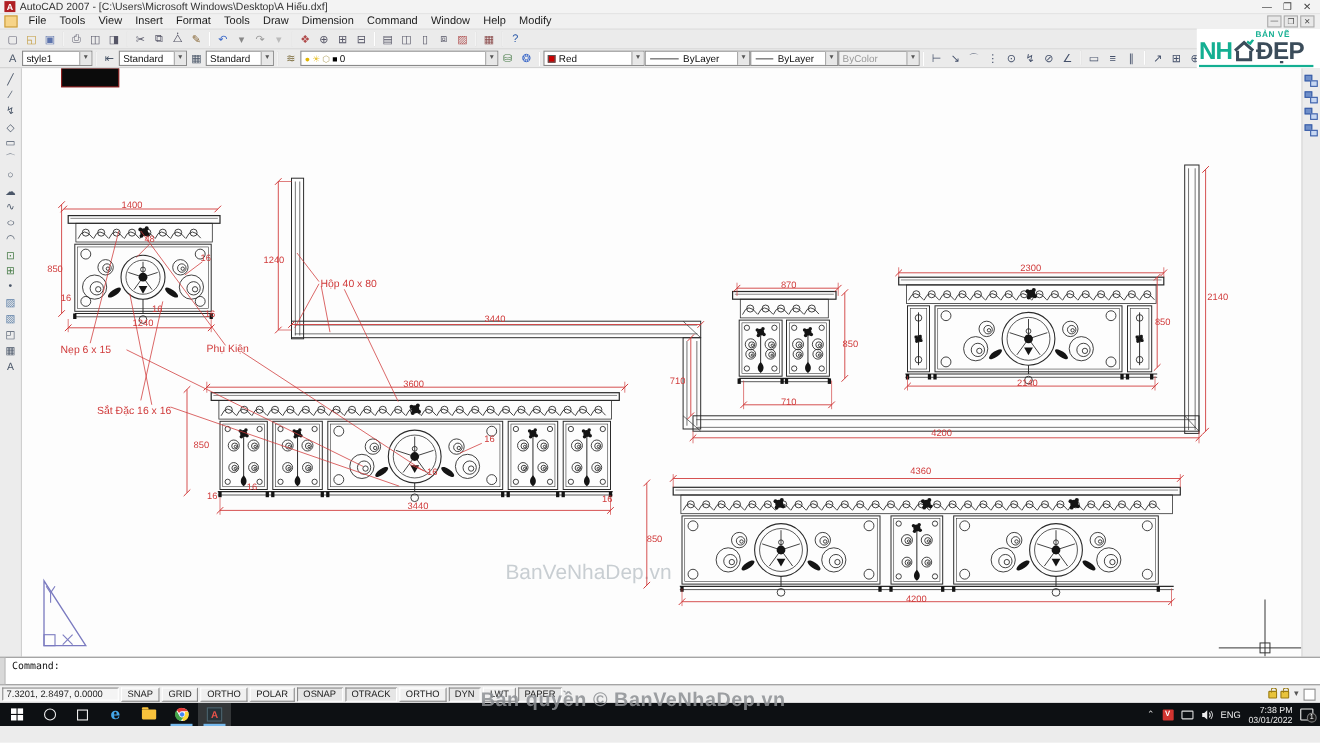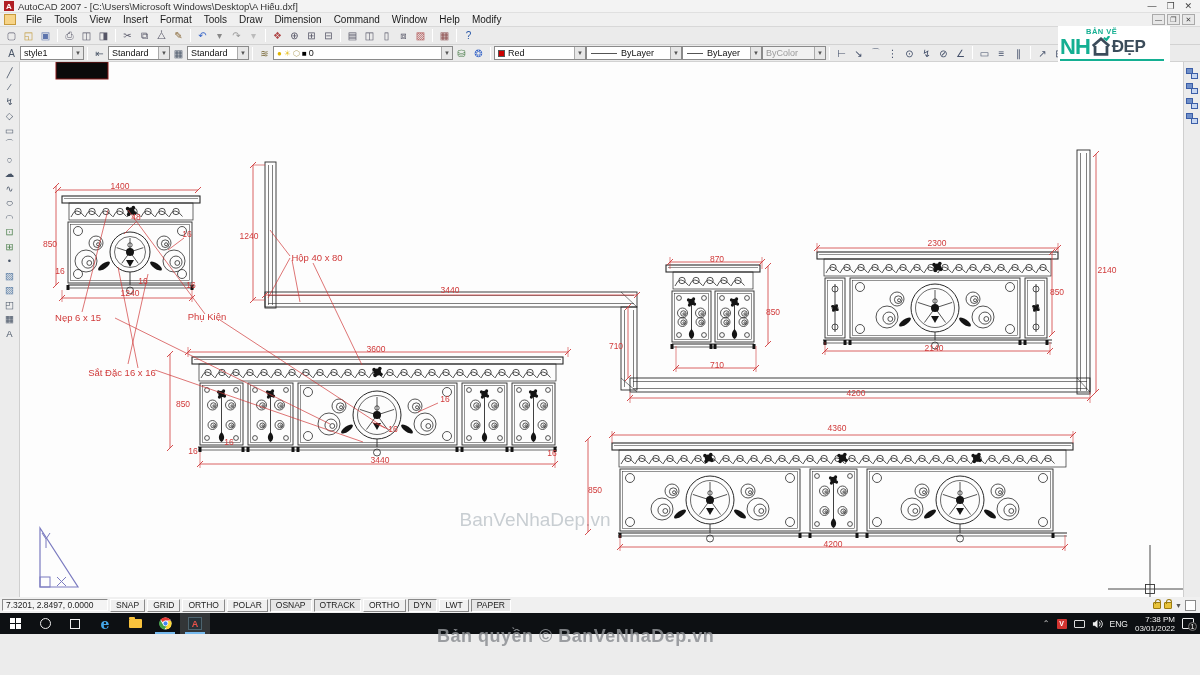--- a/index.html
+++ b/index.html
@@ -95,26 +95,26 @@
   .vbox{width:10px;height:10px;background:#d23430;color:#fff;font-size:7px;font-weight:bold;
     display:flex;align-items:center;justify-content:center;border-radius:1px;}
   .moni{width:11px;height:8px;border:1.2px solid #ddd;border-radius:1px;}
   .clock{display:flex;flex-direction:column;align-items:flex-end;line-height:9px;}
   .clock span{font-size:8px;color:#eee;}
   .notif{width:12px;height:11px;border:1.2px solid #eee;border-radius:1px;position:relative;}
   .notif .badge{position:absolute;right:-4px;bottom:-3px;width:9px;height:9px;background:#1a1a1a;border:1px solid #777;
     border-radius:50%;color:#fff;font-size:6.5px;display:flex;align-items:center;justify-content:center;}
 
   
-  #brand-logo{position:absolute;left:1058px;top:26px;width:112px;height:36px;background:#fff;z-index:40;
-    padding:1px 2px;pointer-events:none;}
+  #brand-logo{position:absolute;left:1088px;top:26px;width:112px;height:36px;background:#fff;z-index:40;
+    padding:1px 2px;pointer-events:none;text-align:center;}
   #brand-logo .l1{font-size:7.5px;font-weight:bold;color:#14af92;letter-spacing:.5px;padding-left:26px;}
   #brand-logo .l2{display:flex;align-items:center;}
   #brand-logo .nh{font-size:22px;font-weight:700;color:#14af92;line-height:20px;letter-spacing:-1px;}
-  #brand-logo .dep{font-size:17px;font-weight:800;color:#3b4c5a;line-height:20px;letter-spacing:-.5px;}
+  #brand-logo .dep{font-size:22px;font-weight:800;color:#3b4c5a;line-height:20px;letter-spacing:-.5px;}
   #brand-logo .bar{height:2px;background:#14af92;width:104px;margin-top:1px;}
 
   #activate{position:absolute;left:946px;top:591px;z-index:60;color:#a6abb1;pointer-events:none;}
   #activate .a1{font-size:12.5px;}
   #activate .a2{font-size:9.5px;color:#b3b8be;}
   #copyright{position:absolute;left:437px;top:626px;z-index:60;font-size:18px;font-weight:bold;
     color:#8d9094;opacity:.85;pointer-events:none;letter-spacing:.5px;}
 </style>
 </head>
 <body>
@@ -227,21 +227,21 @@
     <span class="combo" style="width:96px">
       <span class="ltline"></span>
       <span>ByLayer</span>
       <span class="arr">▼</span>
     </span>
     <span class="combo" style="width:80px">
       <span class="ltline" style="width:16px"></span>
       <span>ByLayer</span>
       <span class="arr">▼</span>
     </span>
-    <span class="combo disabled" style="width:64px">
+    <span class="combo disabled" style="width:74px">
       <span>ByColor</span>
       <span class="arr">▼</span>
     </span>
     <span class="sep"></span>
     <span id="dimtools" style="display:flex">
         <span class="tbtn" style="color: rgb(68, 80, 106);">⊢</span>
         <span class="tbtn" style="color: rgb(68, 80, 106);">↘</span>
         <span class="tbtn" style="color: rgb(68, 80, 106);">⌒</span>
         <span class="tbtn" style="color: rgb(68, 80, 106);">⋮</span>
         <span class="tbtn" style="color: rgb(68, 80, 106);">⊙</span>
@@ -1128,20 +1128,24 @@
           <i></i>
         </span>
       <span class="dob">
           <i></i>
           <i></i>
         </span>
     </div>
   </div>
 
 
+  <div class="cmdwin">
+    <div class="cmdgrip"></div>
+    <div class="cmdtext">Command:</div>
+  </div>
 
   <div class="statusbar">
     <span class="coords">7.3201, 2.8497, 0.0000</span>
     <span id="status-buttons" style="display:flex;gap:2px">
         <span class="sbtn">SNAP</span>
         <span class="sbtn">GRID</span>
         <span class="sbtn">ORTHO</span>
         <span class="sbtn">POLAR</span>
         <span class="sbtn pressed">OSNAP</span>
         <span class="sbtn pressed">OTRACK</span>

